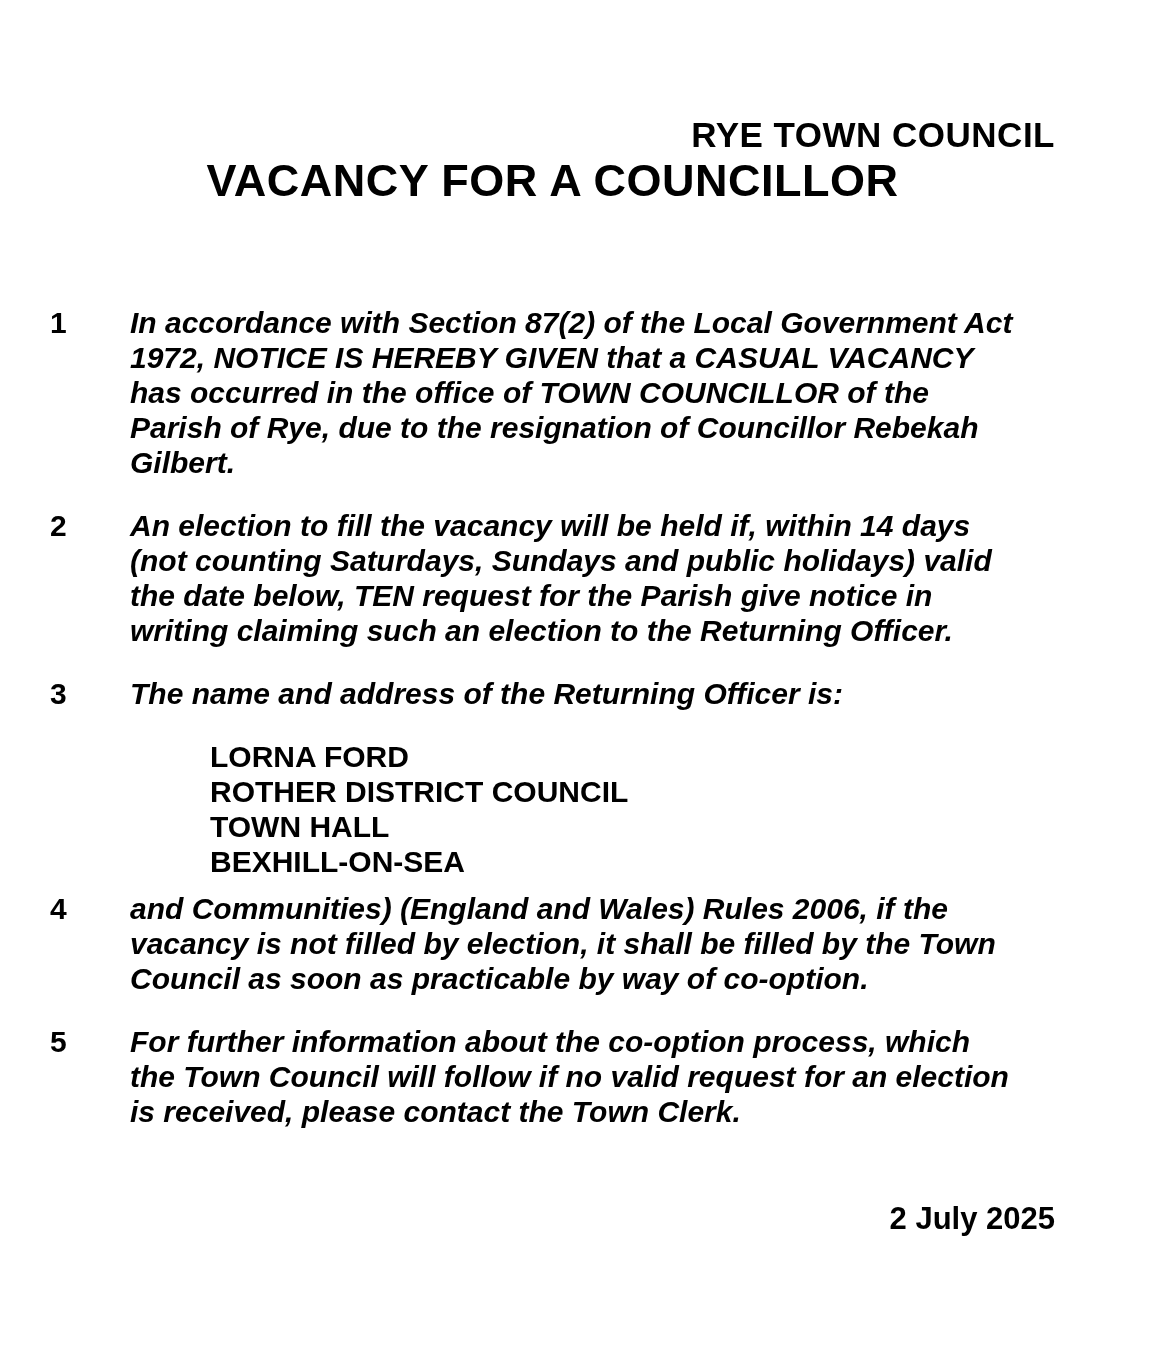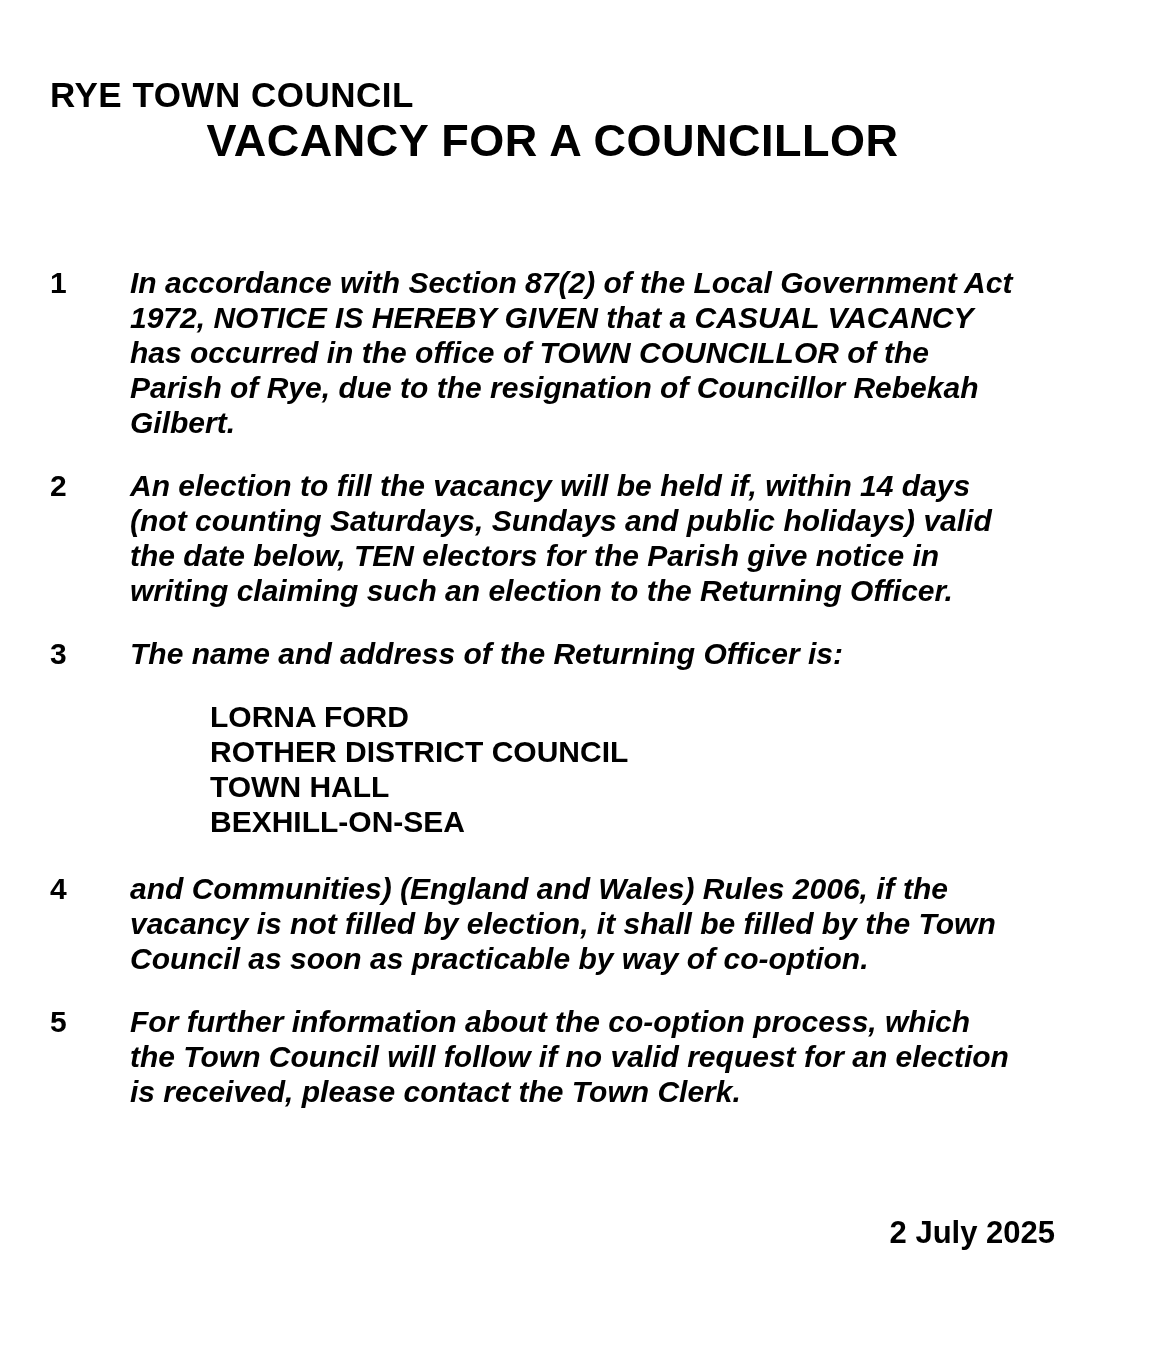--- a/index.html
+++ b/index.html
@@ -16,22 +16,23 @@
   }
   .page {
     width: 1170px;
     height: 1370px;
     padding: 75px 115px 0 50px;
     background: #ffffff;
   }
   .org-title {
     font-size: 35px;
     line-height: 1.15;
-    text-align: left;
+    text-align: right;
     letter-spacing: 0.5px;
+    margin-top: 40px;
   }
   .notice-title {
     font-size: 45px;
     line-height: 1.15;
     text-align: center;
     letter-spacing: 0.5px;
   }
   .body-block {
     margin-top: 98px;
     font-size: 30px;
@@ -41,24 +42,24 @@
     display: flex;
     margin-bottom: 28px;
   }
   .para-num {
     flex: 0 0 80px;
     width: 80px;
   }
   .para-text { flex: 1 1 auto; font-style: italic; }
   .line { white-space: nowrap; }
   .address-block {
-    margin: 0 0 32px 160px;
+    margin: 0 0 12px 160px;
   }
   .doc-date {
-    margin-top: 106px;
+    margin-top: 72px;
     text-align: right;
     font-size: 31px;
     line-height: 35px;
   }
 </style>
 </head>
 <body>
 
 <div class="page">
 
@@ -77,21 +78,21 @@
         <div class="line">Parish of Rye, due to the resignation of Councillor Rebekah</div>
         <div class="line">Gilbert.</div>
       </div>
     </div>
 
     <div class="para">
       <div class="para-num">2</div>
       <div class="para-text">
         <div class="line">An election to fill the vacancy will be held if, within 14 days</div>
         <div class="line">(not counting Saturdays, Sundays and public holidays) valid</div>
-        <div class="line">the date below, TEN electors for the Parish give notice in</div>
+        <div class="line">the date below, TEN request for the Parish give notice in</div>
         <div class="line">writing claiming such an election to the Returning Officer.</div>
       </div>
     </div>
 
     <div class="para">
       <div class="para-num">3</div>
       <div class="para-text">
         <div class="line">The name and address of the Returning Officer is:</div>
       </div>
     </div>

